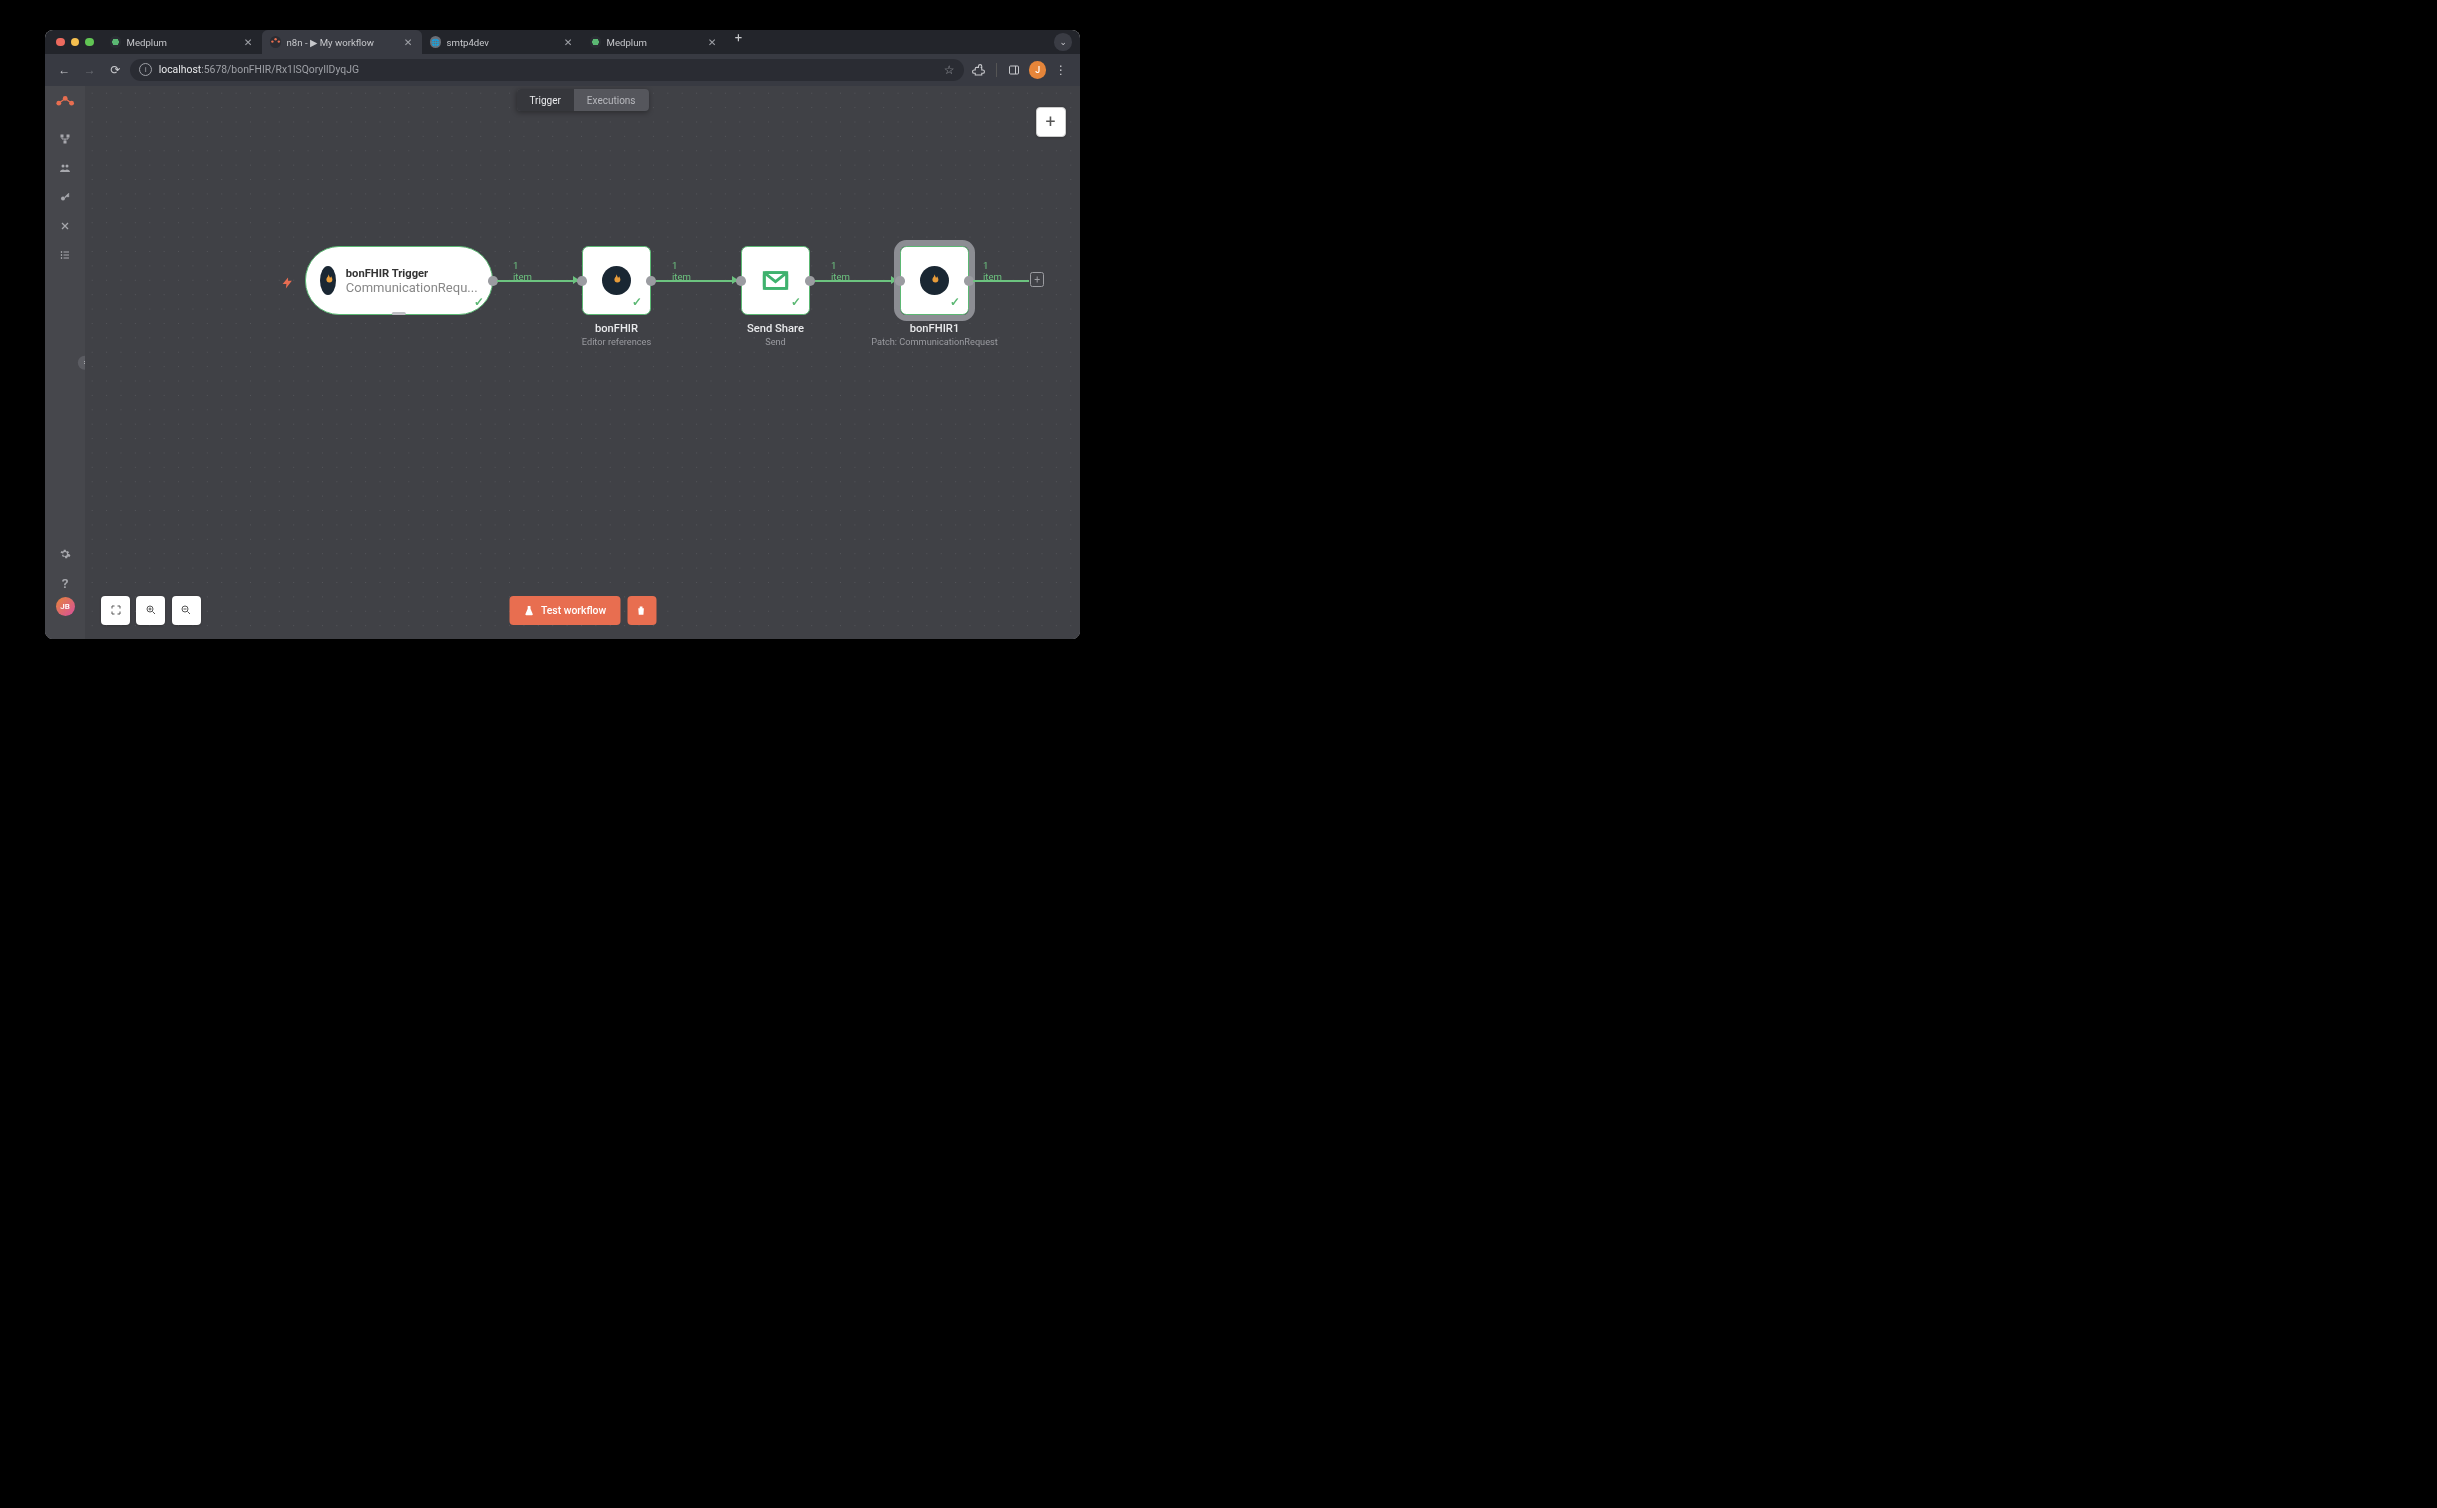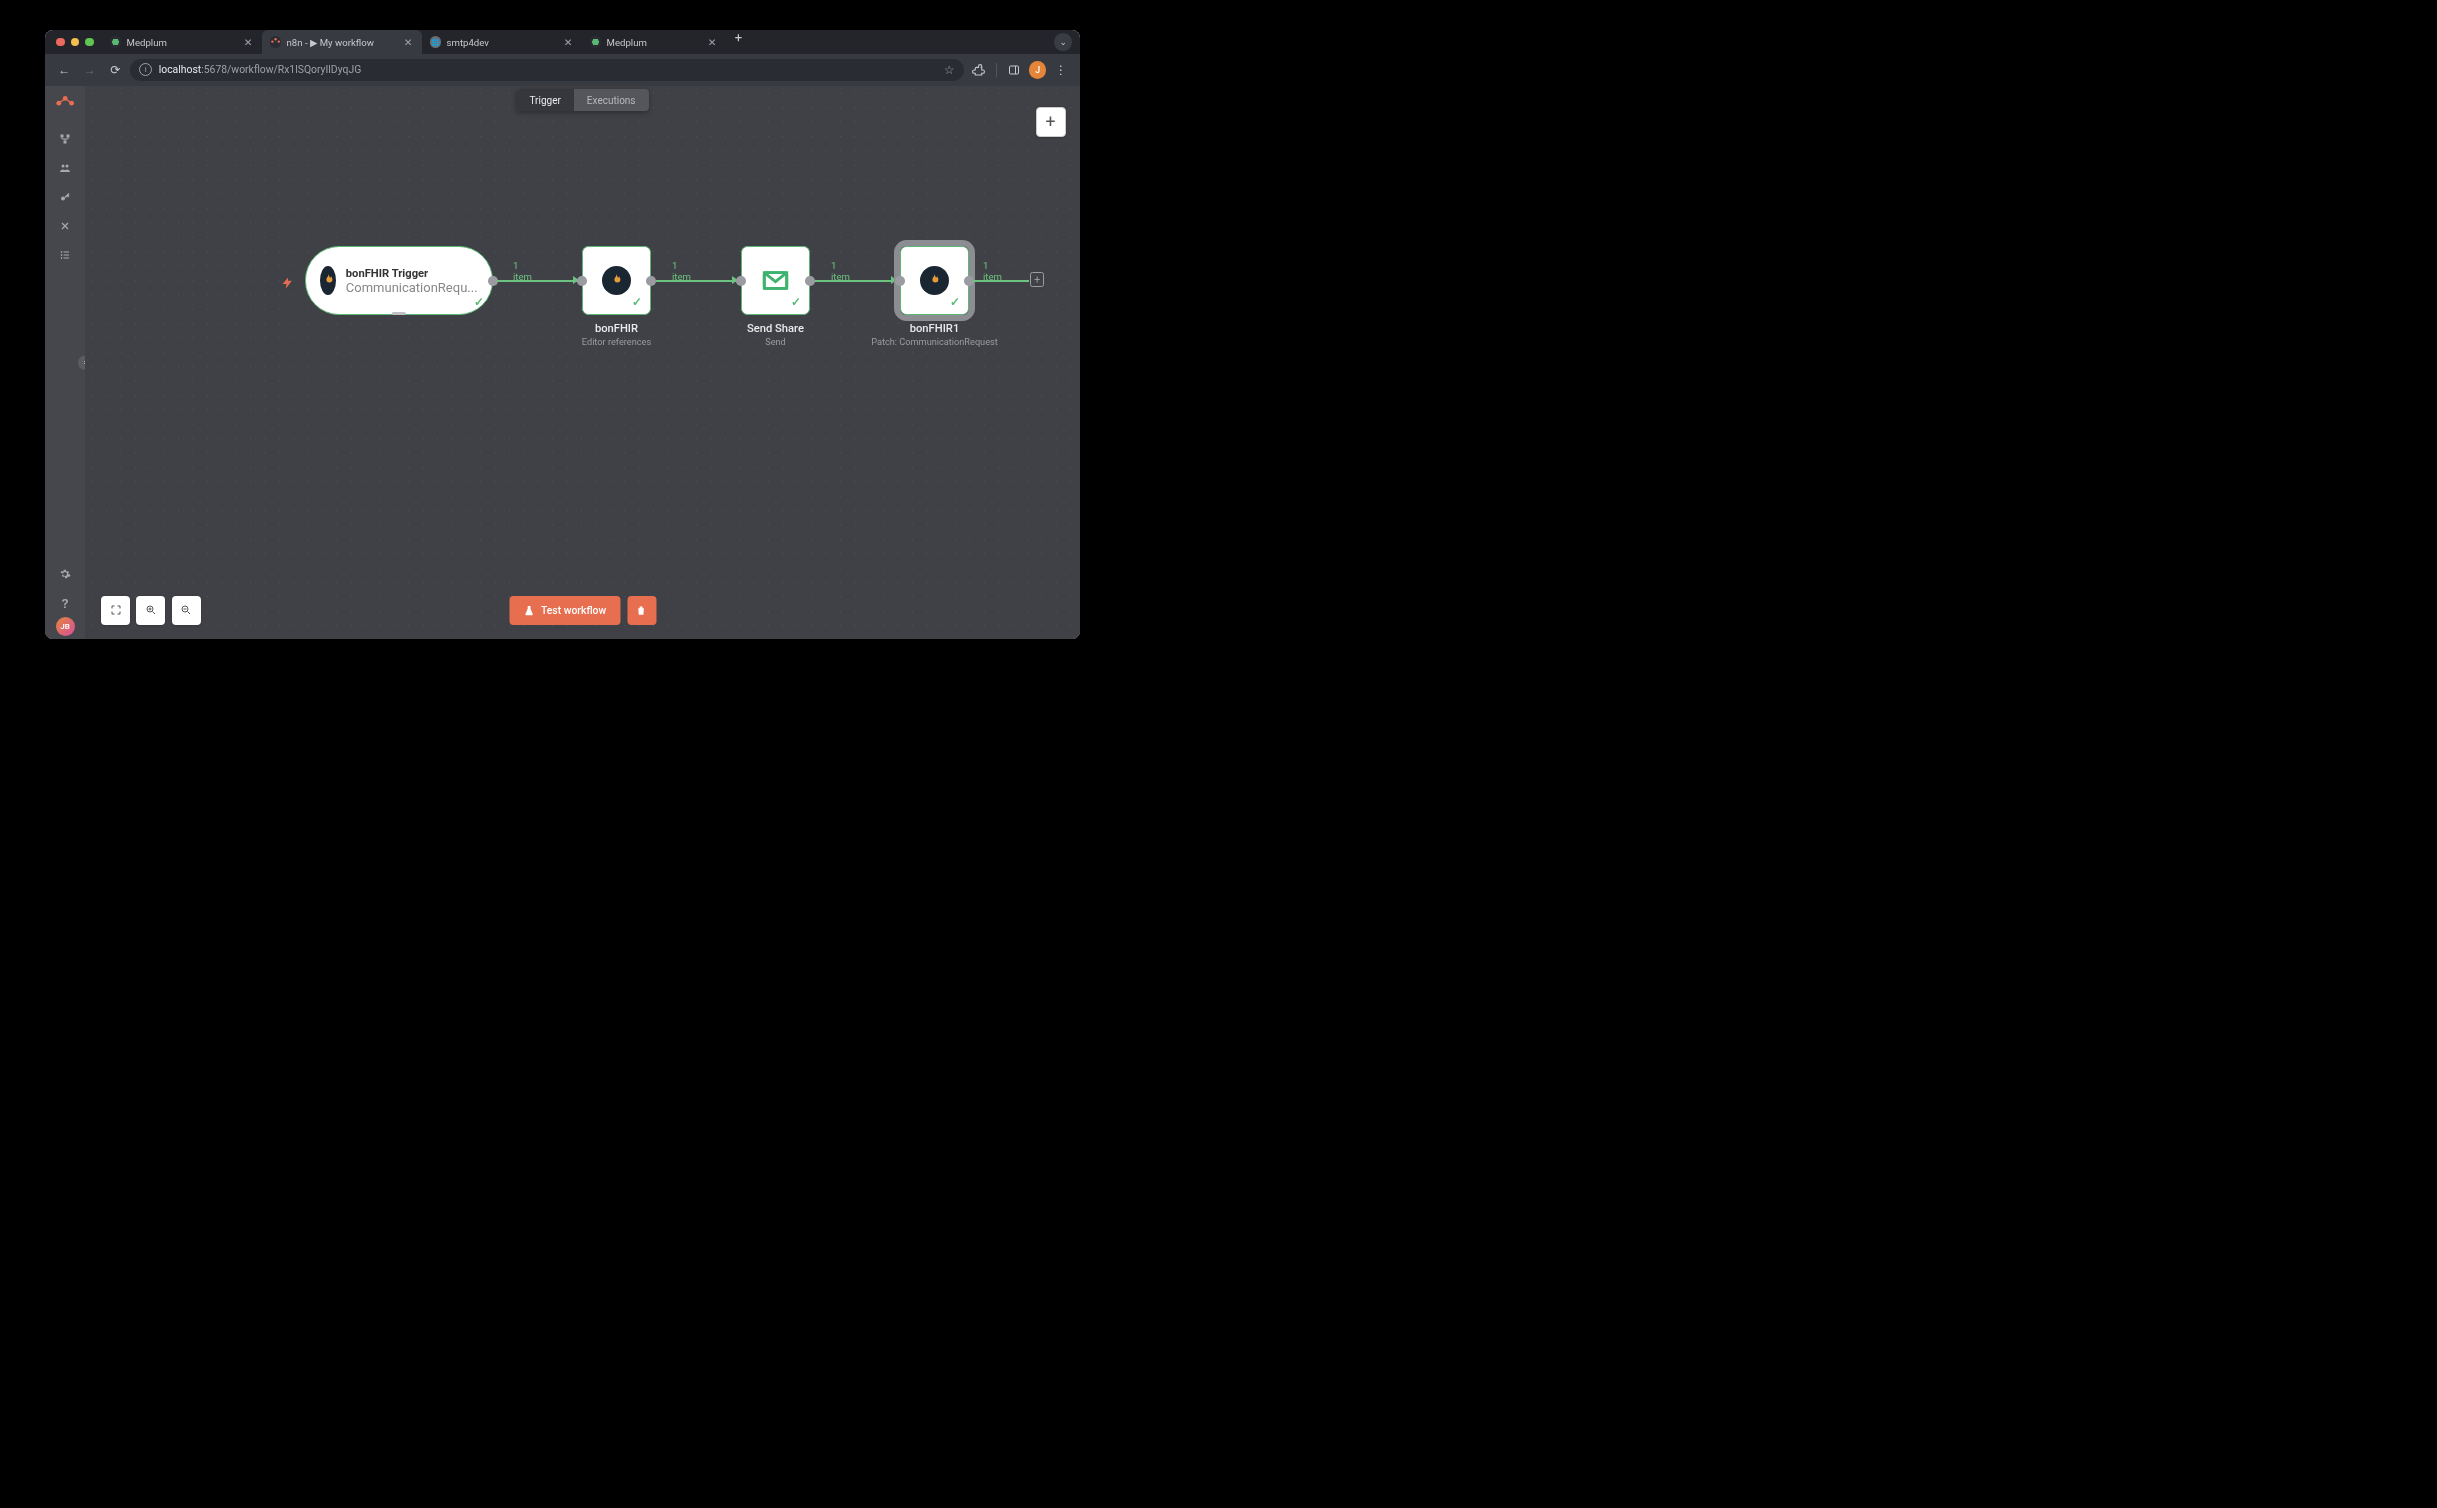--- a/index.html
+++ b/index.html
@@ -86,21 +86,21 @@
   .sidebar {
     width: 40px;
     background: #46474c;
     display: flex; flex-direction: column;
     align-items: center;
     padding-top: 6.4px;
   }
   .sidebar-logo { width: 22.4px; height: 22.4px; margin-bottom: 9.6px; }
   .sidebar-item { width: 32px; height: 29px; display: flex; align-items: center; justify-content: center; color: #a7a8ad; cursor: pointer; font-size: 11.2px; }
   .sidebar-spacer { flex: 1; }
-  .sidebar-avatar { width: 19px; height: 19px; border-radius: 50%; background: linear-gradient(135deg, #e5853a, #d84f9c); color: #fff; display: flex; align-items: center; justify-content: center; font-size: 8px; font-weight: 600; margin-bottom: 3px; }
+  .sidebar-avatar { width: 19px; height: 19px; border-radius: 50%; background: linear-gradient(135deg, #e5853a, #d84f9c); color: #fff; display: flex; align-items: center; justify-content: center; font-size: 8px; font-weight: 600; margin-bottom: 23px; }
   .sidebar-expand {
     position: absolute; left: 40px; top: 50%; transform: translate(-50%, -50%);
     width: 14.4px; height: 14.4px; border-radius: 50%;
     background: #5b5c62; color: #e9eaec;
     display: flex; align-items: center; justify-content: center;
     font-size: 8px; cursor: pointer;
   }
 
   .main { flex: 1; display: flex; flex-direction: column; position: relative; }
 
@@ -278,21 +278,21 @@
     <div class="tab-chevron">⌄</div>
   </div>
 
   <div class="url-bar">
     <div class="nav-btn">←</div>
     <div class="nav-btn disabled">→</div>
     <div class="nav-btn">⟳</div>
     <div class="url-field">
       <span class="url-info-icon">i</span>
       <span>
-        <span class="url-host">localhost</span><span class="url-path">:5678/workflow/Rx1lSQoryIlDyqJG</span>
+        <span class="url-host">localhost</span><span class="url-path">:5678/bonFHIR/Rx1lSQoryIlDyqJG</span>
       </span>
       <span class="url-star">☆</span>
     </div>
     <div class="toolbar-icon">
       <svg width="13" height="13" viewBox="0 0 24 24" fill="none" stroke="#c7c8cc" stroke-width="2">
           <path d="M19 8h-1V6a3 3 0 0 0-6 0v2H8a2 2 0 0 0-2 2v3H4a3 3 0 0 0 0 6h2v3h12v-3h2a3 3 0 0 0 0-6h-2v-3a2 2 0 0 0-2-2"></path>
         </svg>
     </div>
     <div class="divider-v"></div>
     <div class="toolbar-icon">

